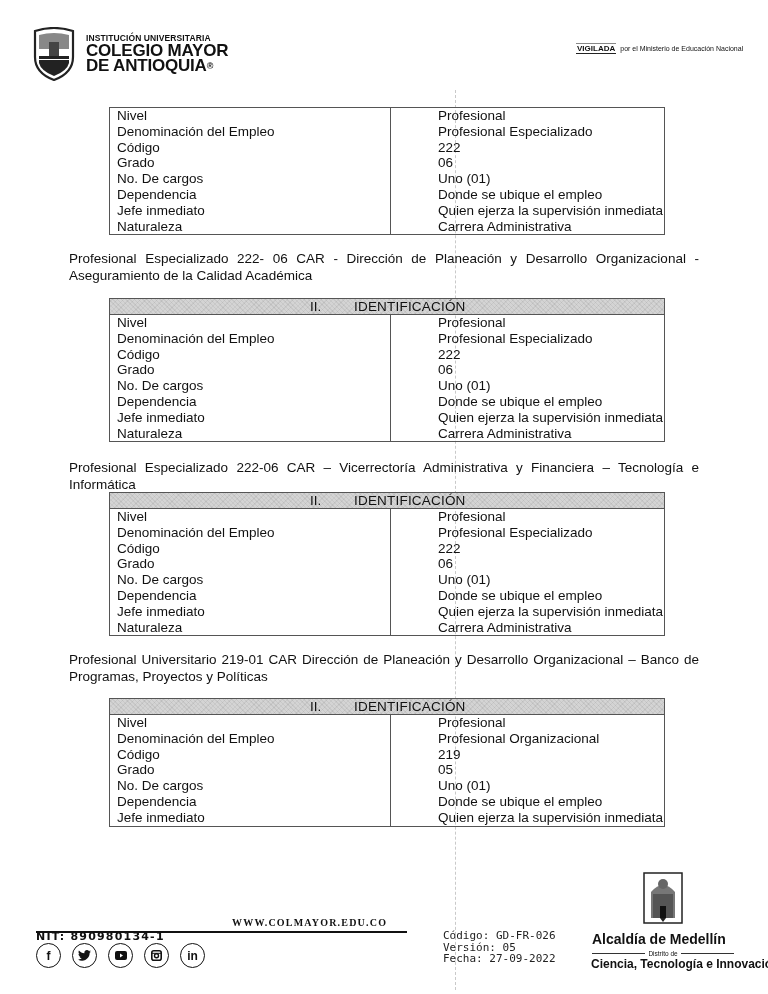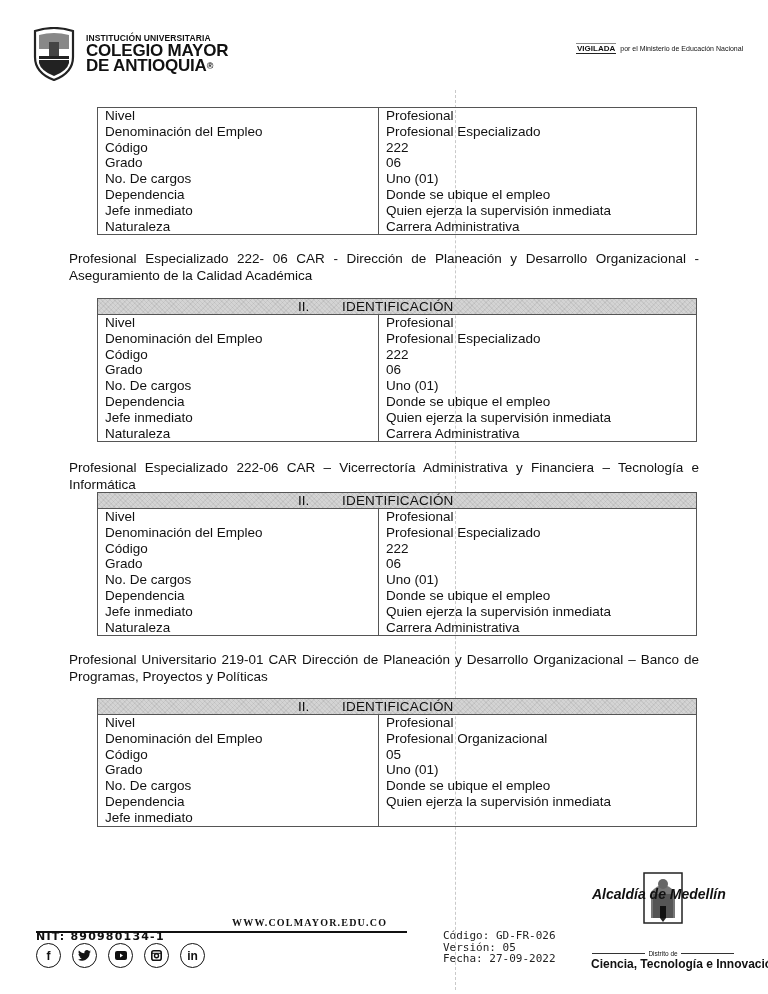--- a/index.html
+++ b/index.html
@@ -12,43 +12,43 @@
   .logo-small { font-size:8.5px; font-weight:bold; letter-spacing:0.1px; }
   .logo-big { font-size:17px; font-weight:bold; line-height:15px; letter-spacing:-0.2px; }
   .logo-reg { font-size:9px; vertical-align:middle; }
   .vigilada { left:576px; top:44px; font-size:7px; white-space:nowrap; }
   .vigilada-word { font-weight:bold; font-size:8px; border-bottom:1.5px solid #222; border-top:1px solid #888; padding:0 1px; margin-right:4px;text-align:right; }
 
   
   .fold { left:455px; top:90px; width:0; height:900px; border-left:1px dashed #c9c9c9; }
 
   
-  .tbl { left:97px; width:600px; border:1.5px solid #555; box-sizing:border-box; font-size:13.5px; }
+  .tbl { left:109px; width:556px; border:1.5px solid #555; box-sizing:border-box; font-size:13.5px; }
   .tbl-head { height:15px; line-height:15px; text-align:center; background:#d4d4d4;
     background-image: repeating-linear-gradient(45deg, rgba(0,0,0,0.06) 0 1px, transparent 1px 3px),
                       repeating-linear-gradient(-45deg, rgba(0,0,0,0.05) 0 1px, transparent 1px 4px);
     border-bottom:1px solid #555; font-size:13.5px; position:relative; }
   .tbl-head .num { position:absolute; left:200px; }
   .tbl-head .ttl { position:absolute; left:244px; letter-spacing:0.2px; }
   .tbl-body { display:flex; }
   .col-l { width:281px; border-right:1.2px solid #555; box-sizing:border-box; padding-left:7px; }
-  .col-r { flex:1; padding-left:7px; }
+  .col-r { flex:1; padding-left:7px;margin-left:40px; }
   .cell { height:15.8px; line-height:15.8px; white-space:nowrap; }
 
   .para { left:69px; width:630px; font-size:13.5px; line-height:16.5px; text-align:justify; }
 
   
   .nit { left:36px; top:907px; font-size:11px; font-weight:bold; letter-spacing:1.2px; font-family:"DejaVu Sans", sans-serif;margin-top:23px; }
   .rule { left:36px; top:931px; width:371px; height:2px; background:#111; }
   .social { left:36px; top:943px; display:flex; gap:11px; }
   .sicon { width:25px; height:25px; border:1.6px solid #111; border-radius:50%; box-sizing:border-box; display:flex; align-items:center; justify-content:center; font-size:12px; font-weight:bold; }
   .web { left:232px; top:917px; font-size:10px; font-weight:bold; letter-spacing:1.2px; font-family:Liberation Serif, serif; }
   .docmeta { left:443px; top:930px; font-size:11px; line-height:11.5px; font-family:"DejaVu Sans Mono", monospace; color:#222; }
   .alc-crest { left:643px; top:872px; width:40px; height:52px; }
-  .alc-title { left:592px; top:886px; font-size:14px; font-weight:bold; white-space:nowrap;font-style:italic; }
+  .alc-title { left:592px; top:931px; font-size:14px; font-weight:bold; white-space:nowrap; }
   .alc-sub { left:592px; top:950px; width:142px; font-size:6.5px; text-align:center; display:flex; align-items:center; gap:3px; }
   .alc-sub .ln { flex:1; height:1px; background:#333; }
   .alc-sub2 { left:591px; top:957px; font-size:12px; font-weight:bold; white-space:nowrap; }
 </style>
 </head>
 <body>
 
 <div class="abs shield">
   <svg width="44" height="54" viewBox="0 0 44 54">
     <path d="M3 4 Q22 -2 41 4 L41 30 Q41 46 22 53 Q3 46 3 30 Z" fill="#fff" stroke="#222" stroke-width="2.2"></path>
@@ -169,20 +169,21 @@
       <div class="cell">Denominación del Empleo</div>
       <div class="cell">Código</div>
       <div class="cell">Grado</div>
       <div class="cell">No. De cargos</div>
       <div class="cell">Dependencia</div>
       <div class="cell">Jefe inmediato</div>
     </div>
     <div class="col-r">
       <div class="cell">Profesional</div>
       <div class="cell">Profesional Organizacional</div>
+      <div class="cell">219</div>
       <div class="cell">05</div>
       <div class="cell">Uno (01)</div>
       <div class="cell">Donde se ubique el empleo</div>
       <div class="cell">Quien ejerza la supervisión inmediata</div>
     </div>
   </div>
 </div>
 
 <div class="abs nit">NIT: 890980134-1</div>
 <div class="abs rule"></div>

